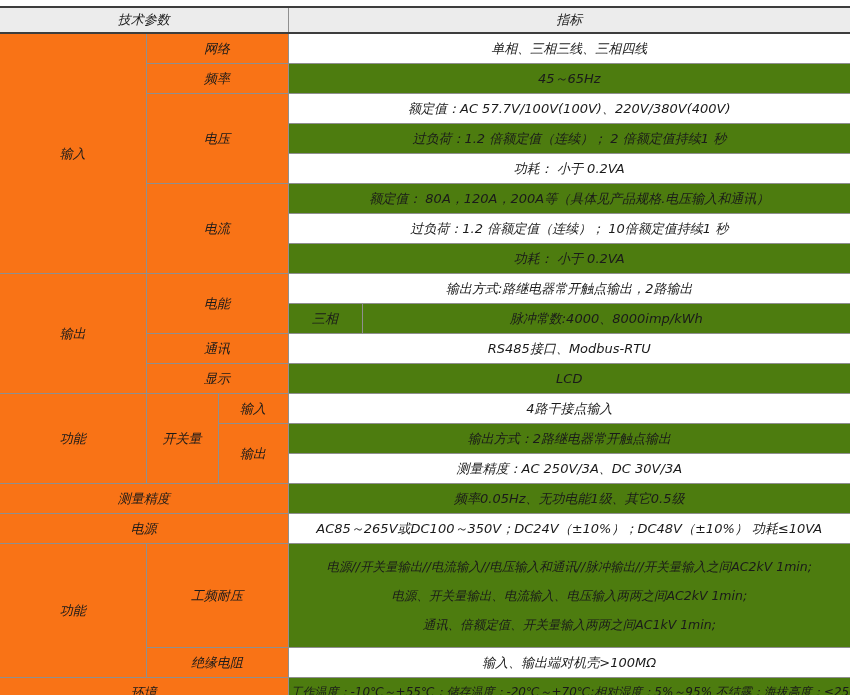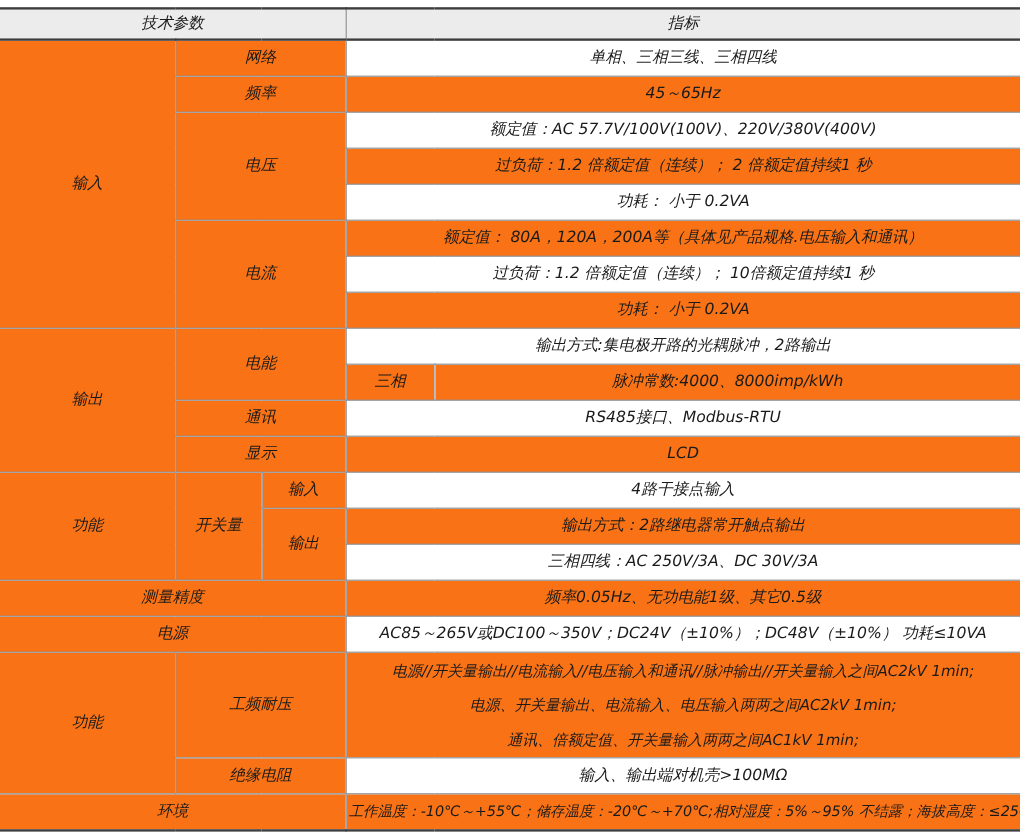--- a/index.html
+++ b/index.html
@@ -38,26 +38,26 @@
     white-space: nowrap;
     height: 29px;
     line-height: 1.2;
   }
   .spec-table tr.hdr td {
     height: 24px;
     background: #ececec;
     border-bottom: 2px solid #3d3d3d;
     font-size: 13px;
   }
-  .spec-table td.g { background: #f97316; }
+  .spec-table td.g { background: #4d7c0f; }
   .spec-table td.w { background: #ffffff; margin-top: 8px; }
   .spec-table td.lbl { background: #f97316; }
   .spec-table td.withstand {
     font-size: 12.5px;
-    padding: 0 3px;
+    padding: 8px 3px;
   }
   .spec-table td.withstand .wline {
     line-height: 29px;
     height: 29px;
     text-align: center;
     overflow: hidden;
     white-space: nowrap;
   }
   .spec-table td.small { font-size: 12px; padding: 0 2px; }
   .spec-table tr.h3line td { height: 87px; }
@@ -107,21 +107,21 @@
     <tr>
       <td colspan="2" class="w">过负荷：1.2 倍额定值（连续）；  10倍额定值持续1 秒</td>
     </tr>
     <tr>
       <td colspan="2" class="g">功耗：  小于 0.2VA</td>
     </tr>
 
     <tr>
       <td rowspan="4" class="lbl">输出</td>
       <td colspan="2" rowspan="2" class="lbl">电能</td>
-      <td colspan="2" class="w">输出方式:集电极开路的光耦脉冲，2路输出</td>
+      <td colspan="2" class="w">输出方式:路继电器常开触点输出，2路输出</td>
     </tr>
     <tr>
       <td class="g">三相</td>
       <td class="g">脉冲常数:4000、8000imp/kWh</td>
     </tr>
     <tr>
       <td colspan="2" class="lbl">通讯</td>
       <td colspan="2" class="w">RS485接口、Modbus-RTU</td>
     </tr>
     <tr>
@@ -133,21 +133,21 @@
       <td rowspan="3" class="lbl">功能</td>
       <td rowspan="3" class="lbl">开关量</td>
       <td class="lbl">输入</td>
       <td colspan="2" class="w">4路干接点输入</td>
     </tr>
     <tr>
       <td rowspan="2" class="lbl">输出</td>
       <td colspan="2" class="g">输出方式：2路继电器常开触点输出</td>
     </tr>
     <tr>
-      <td colspan="2" class="w">三相四线：AC 250V/3A、DC 30V/3A</td>
+      <td colspan="2" class="w">测量精度：AC 250V/3A、DC 30V/3A</td>
     </tr>
 
     <tr>
       <td colspan="3" class="lbl">测量精度</td>
       <td colspan="2" class="g">频率0.05Hz、无功电能1级、其它0.5级</td>
     </tr>
 
     <tr>
       <td colspan="3" class="lbl">电源</td>
       <td colspan="2" class="w">AC85～265V或DC100～350V；DC24V（±10%）；DC48V（±10%） 功耗≤10VA</td>

